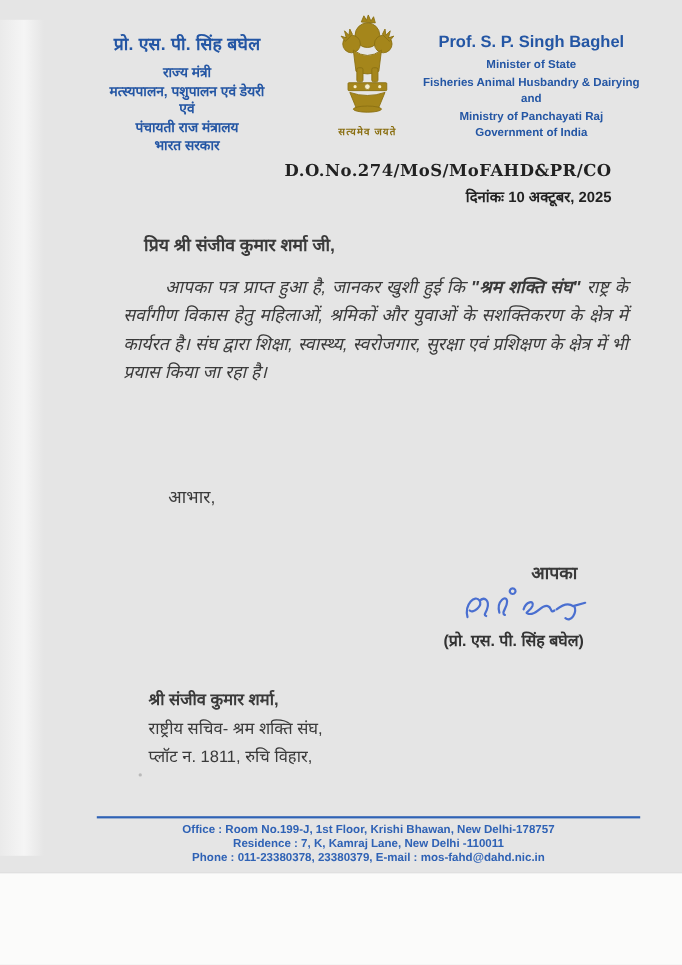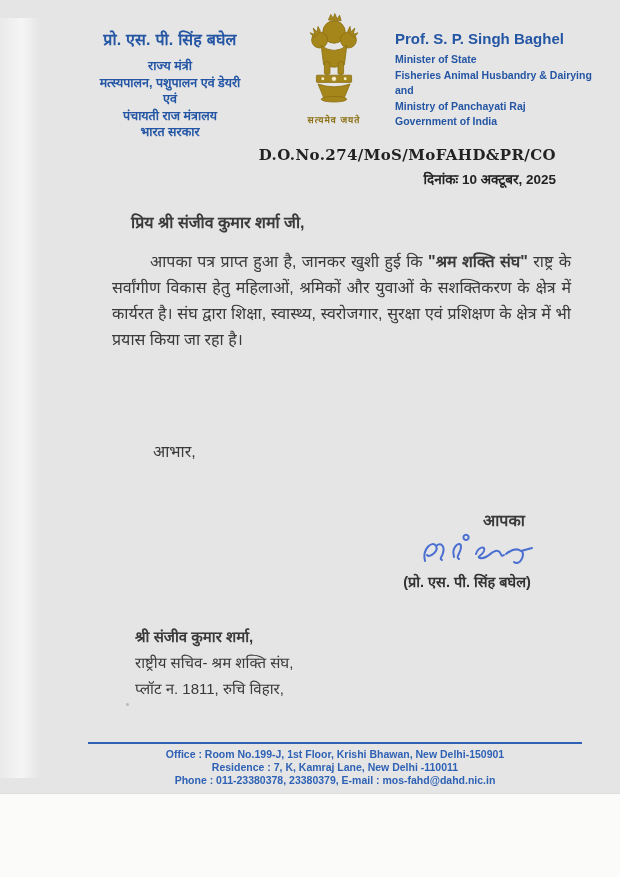--- a/index.html
+++ b/index.html
@@ -24,35 +24,35 @@
     color:#2456a4;
   }
   .hdr-left .name { font-size:16px; font-weight:bold; margin-bottom:8px; letter-spacing:.2px; }
   .hdr-left .line { font-size:12.5px; font-weight:600; line-height:16.5px; }
 
   .emblem-wrap { position:absolute; left:295px; top:8px; width:78px; text-align:center; }
   .emblem-wrap svg { display:block; margin:0 auto; }
   .emblem-motto { font-size:9px; font-weight:bold; color:#8a6f12; margin-top:1px; letter-spacing:1px; }
 
   .hdr-right {
-    position:absolute; left:395px; top:30px; width:204px; text-align:left;
+    position:absolute; left:381px; top:30px; width:204px; text-align:center;
     color:#2456a4;
   }
   .hdr-right .name { font-size:15px; font-weight:bold; margin-bottom:5px; }
   .hdr-right .line { font-size:10.5px; font-weight:bold; line-height:15.5px; }
 
   
   .ref-block { position:absolute; right:64px; top:146px; text-align:right; color:#222222; }
   .ref-number { font-family:"DejaVu Serif", serif; font-weight:bold; font-size:15px; letter-spacing:.4px; }
   .ref-date { font-size:13.5px; font-weight:bold; margin-top:6px; }
 
   
   .body-text { color:#3a3a3a; font-size:16px; }
   .salutation { position:absolute; left:131px; top:211px; font-weight:600; }
-  .para { position:absolute; left:112px; width:459px; text-align:justify; line-height:26px; }
+  .para { position:absolute; left:112px; width:459px; text-align:justify; line-height:26px;font-style:italic; }
   .para-1 { top:249px; text-indent:38px; }
   .para-1 b { font-weight:bold; }
   .para-2 { top:365px; text-indent:38px; }
   .thanks  { position:absolute; left:153px; top:440px; }
 
   .closing   { position:absolute; left:483px; top:509px; font-weight:600; }
   .signature { position:absolute; left:418px; top:531px; width:122px; height:44px; }
   .signatory { position:absolute; left:383px; top:571px; width:168px; text-align:center;
                font-size:14.5px; font-weight:600; color:#333333; }
 
@@ -141,18 +141,18 @@
   <div class="signatory">(प्रो. एस. पी. सिंह बघेल)</div>
 
   <div class="recipient">
     <div class="r-name">श्री संजीव कुमार शर्मा,</div>
     <div>राष्ट्रीय सचिव- श्रम शक्ति संघ,</div>
     <div>प्लॉट न. 1811, रुचि विहार,</div>
   </div>
 
   <div class="footer">
     <div class="footer-rule"></div>
-    <div class="f-line">Office : Room No.199-J, 1st Floor, Krishi Bhawan, New Delhi-150901</div>
+    <div class="f-line">Office : Room No.199-J, 1st Floor, Krishi Bhawan, New Delhi-178757</div>
     <div class="f-line">Residence : 7, K, Kamraj Lane, New Delhi -110011</div>
     <div class="f-line">Phone : 011-23380378, 23380379, E-mail : mos-fahd@dahd.nic.in</div>
   </div>
 
 </div>
 
 </body></html>

